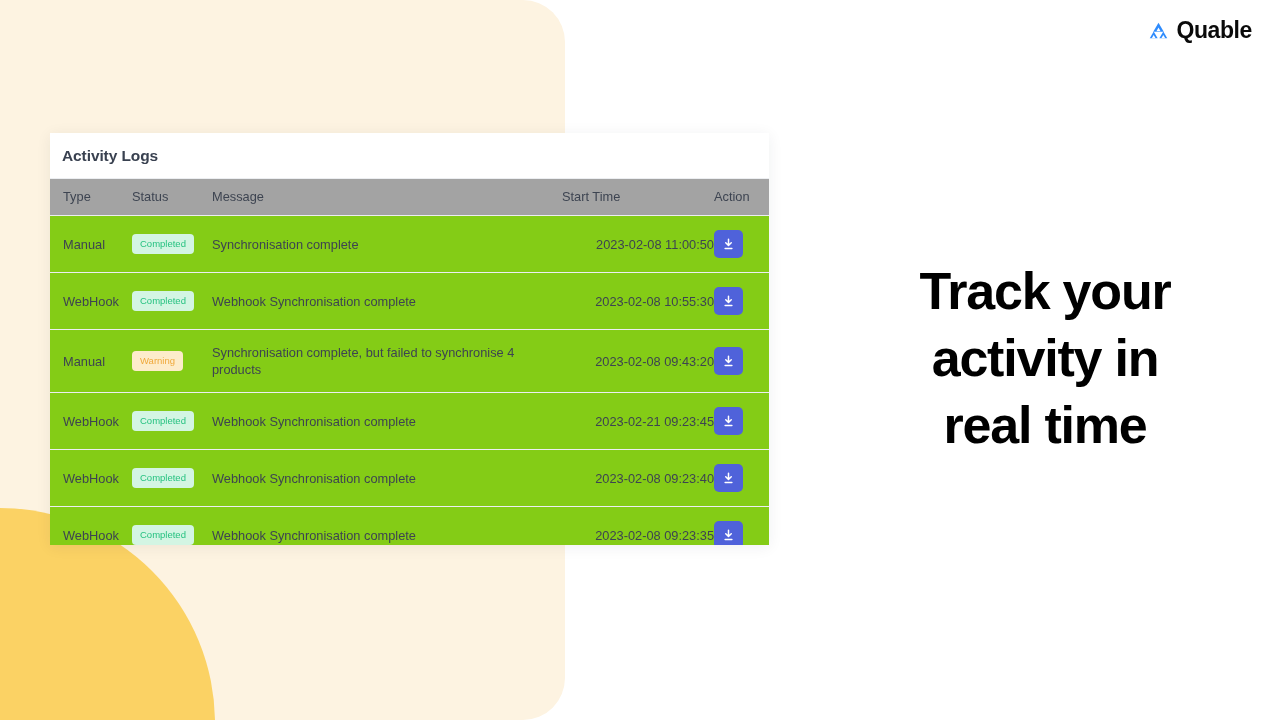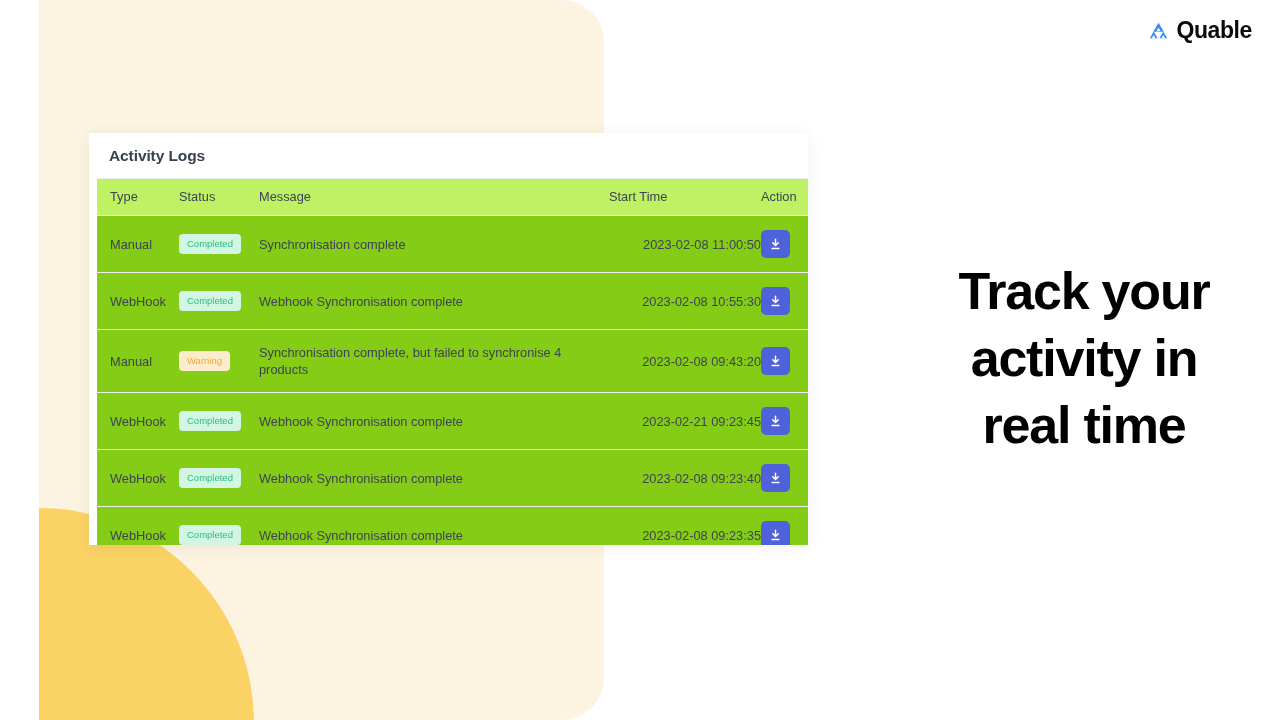--- a/index.html
+++ b/index.html
@@ -15,21 +15,20 @@
     font-family: "Liberation Sans", sans-serif;
     position: relative;
     -webkit-font-smoothing: antialiased;
   }
 
   
   .stage {
     position: absolute;
     inset: 0;
     overflow: hidden;
-    margin-left: 39px;
   }
 
   .cream-panel {
     position: absolute;
     left: 0;
     top: 0;
     width: 565px;
     height: 720px;
     background: #fdf3e1;
     border-top-right-radius: 42px;
@@ -86,21 +85,20 @@
   
   .card {
     position: absolute;
     left: 50px;
     top: 133px;
     width: 719px;
     height: 412px;
     background: #ffffff;
     overflow: hidden;
     box-shadow: 0 2px 14px rgba(35, 40, 60, 0.07);
-    padding-left: 8px;
   }
 
   .card-header {
     height: 45px;
     display: flex;
     align-items: center;
     padding: 0 0 0 12px;
   }
   .card-title {
     font-size: 15.5px;
@@ -116,21 +114,21 @@
   }
 
   .log-table thead th {
     font-size: 12.8px;
     font-weight: 400;
     color: #3d4451;
     text-align: left;
     padding: 10px 0 11px 0;
     border-top: 1px solid #eceef1;
     border-bottom: 1px solid #eceef1;
-    background: #bef264;
+    background: #a3a3a3;
   }
 
   .log-table tbody td {
     font-size: 12.8px;
     color: #3d4451;
     padding: 14px 0;
     border-bottom: 1px solid #eceef1;
     vertical-align: middle;
     background: #84cc16;
   }

